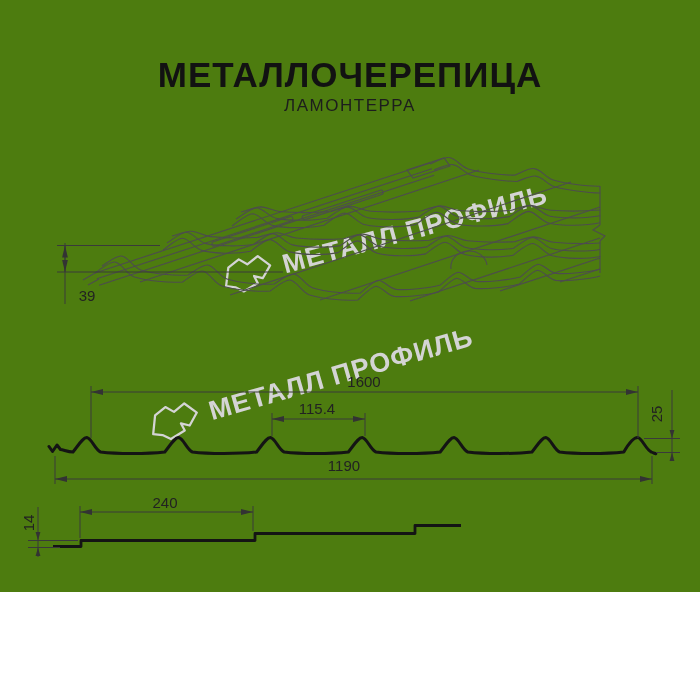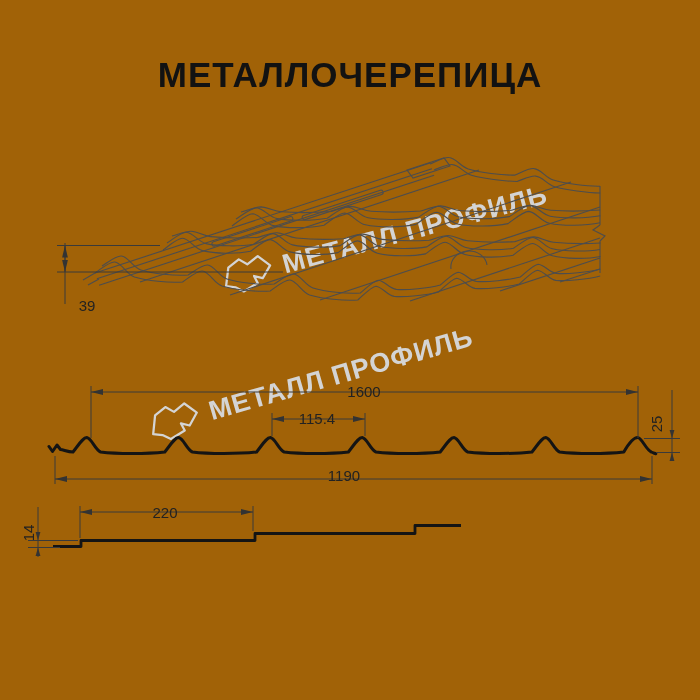--- a/index.html
+++ b/index.html
@@ -1,37 +1,38 @@
 <!DOCTYPE html>
 <html><head>
 <meta charset="utf-8">
 <style>
   html,body{margin:0;padding:0;background:#fff;}
-  .stage{position:relative;width:700px;height:700px;background:#a16207;overflow:hidden;
+  .stage{position:relative;width:700px;height:592px;background:#4d7c0f;overflow:hidden;
          font-family:"Liberation Sans", sans-serif;}
   .title{position:absolute;left:0;top:55px;width:700px;text-align:center;
          font-size:35px;line-height:40px;font-weight:700;letter-spacing:1px;color:#121212;}
   .subtitle{position:absolute;left:0;top:96px;width:700px;text-align:center;
          font-size:17px;line-height:20px;font-weight:400;letter-spacing:1.5px;color:#1d1d1d;}
   .wm{position:absolute;display:flex;align-items:center;gap:9px;white-space:nowrap;
       color:#d4d4d4;font-weight:700;font-size:27px;letter-spacing:1px;pointer-events:none;}
   .wm1{left:222px;top:262px;transform-origin:0 50%;transform:rotate(-15deg);}
   .wm2{left:149px;top:410px;transform-origin:0 50%;transform:rotate(-16deg);}
   .wm svg{display:block;}
   svg.draw{position:absolute;left:0;top:0;}
   .dim{position:absolute;font-size:15px;color:#222;transform:translate(-50%,-50%);
-       line-height:16px;white-space:nowrap;margin-top:10px;}
+       line-height:16px;white-space:nowrap;}
   .dim.rot{transform:translate(-50%,-50%) rotate(-90deg);}
 </style>
 </head>
 <body>
 
 <div class="stage">
 
   <div class="title">МЕТАЛЛОЧЕРЕПИЦА</div>
+  <div class="subtitle">ЛАМОНТЕРРА</div>
 
   <div class="wm wm1">
     <svg width="54" height="38" viewBox="0 0 62 42">
       <path d="M3,28 L11,8 L25,2 L33,10 L47,4 L58,18 L46,30 L37,25 L39,34 L21,39 L13,32 Z" fill="none" stroke="#d4d4d4" stroke-width="2.6" stroke-linejoin="round"></path>
     </svg>
     <span>МЕТАЛЛ ПРОФИЛЬ</span>
   </div>
 
   <div class="wm wm2">
     <svg width="54" height="38" viewBox="0 0 62 42">
@@ -117,15 +118,15 @@
       <polygon points="38,540.5 35.6,532 40.4,532"></polygon>
       <polygon points="38,547.5 35.6,556 40.4,556"></polygon>
     </g>
   </svg>
 
   <div class="dim" style="left:87px;top:296px">39</div>
   <div class="dim" style="left:364px;top:382px">1600</div>
   <div class="dim" style="left:317px;top:409px">115.4</div>
   <div class="dim rot" style="left:657px;top:414px">25</div>
   <div class="dim" style="left:344px;top:466px">1190</div>
-  <div class="dim" style="left:165px;top:503px">220</div>
+  <div class="dim" style="left:165px;top:503px">240</div>
   <div class="dim rot" style="left:29px;top:523px">14</div>
 </div>
 
 </body></html>

